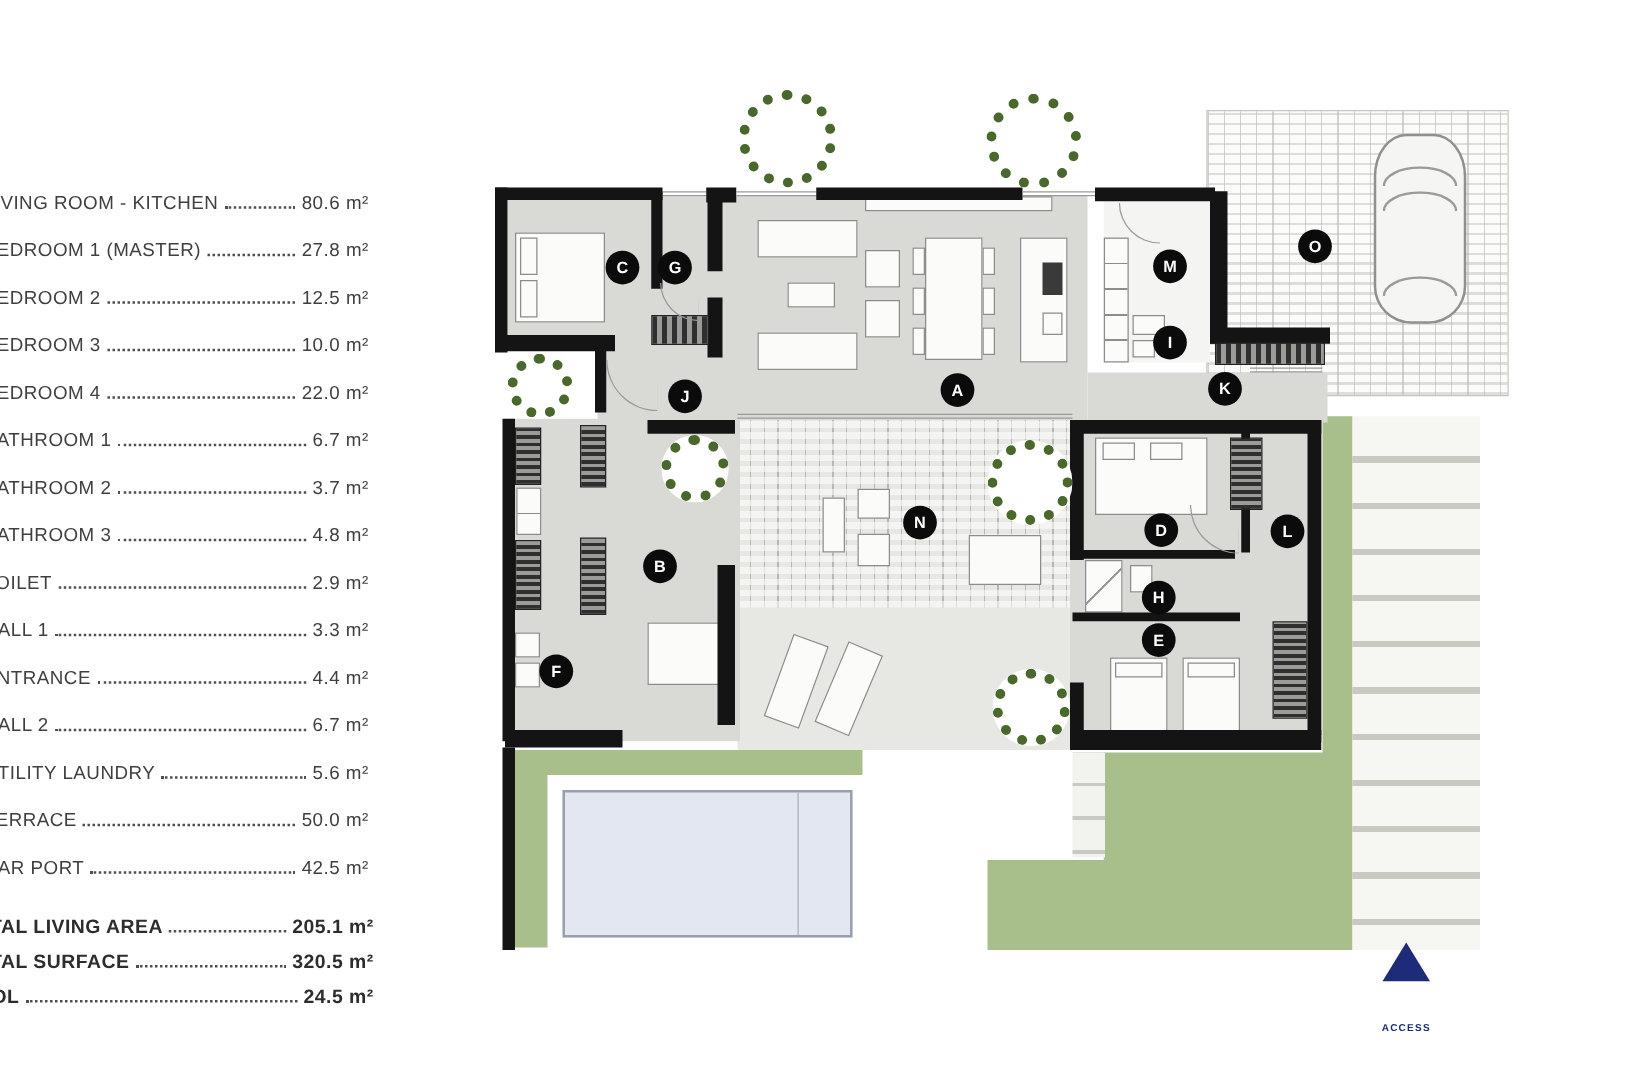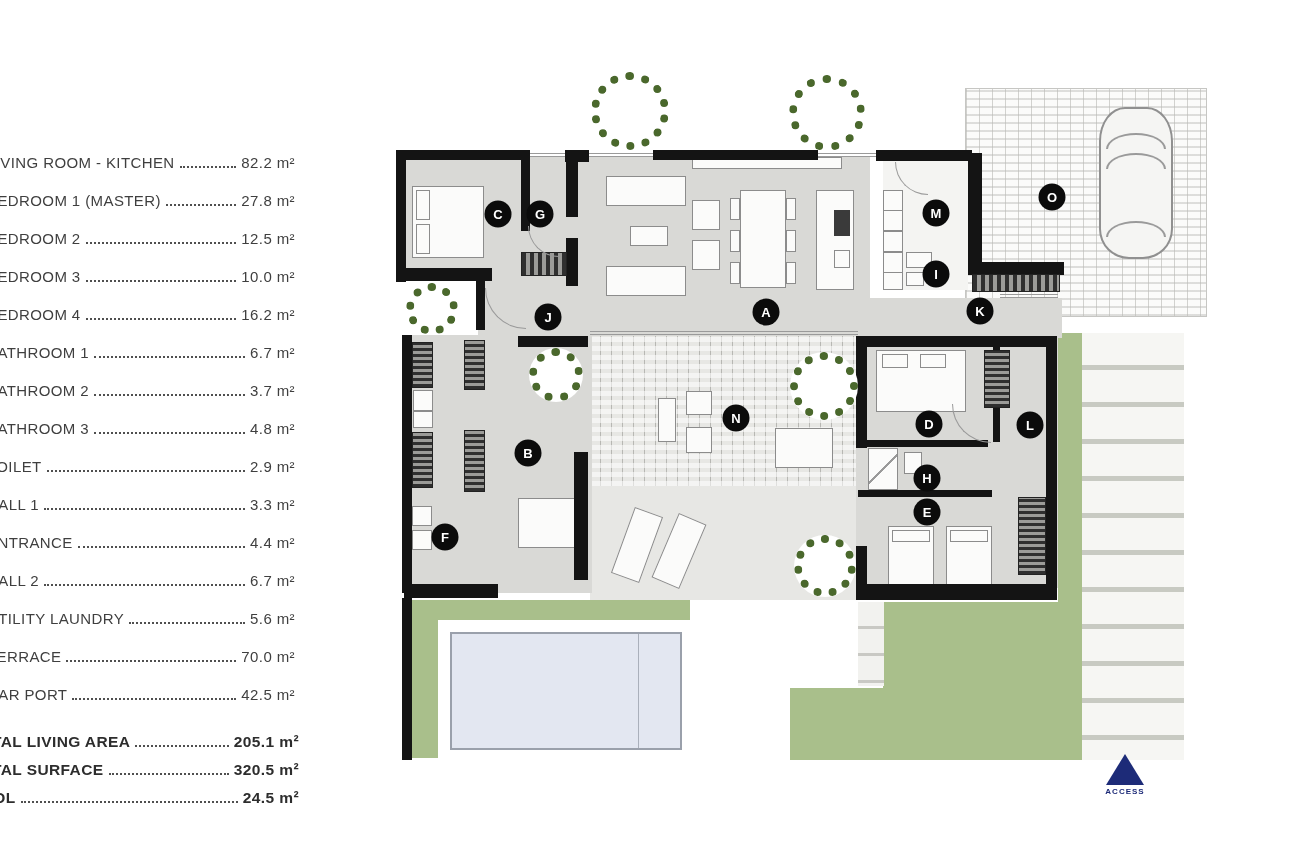--- a/index.html
+++ b/index.html
@@ -64,41 +64,41 @@
   .pool-ladder{position:absolute;top:0;bottom:0;width:1px;background:#aab0bb;}
 </style>
 </head>
 <body>
 
 <div class="legend">
   <div>
       <div class="lrow">
         <span class="lbl">LIVING ROOM - KITCHEN</span>
         <span class="dots"></span>
-        <span class="val">82.2 m²</span>
+        <span class="val">80.6 m²</span>
       </div>
       <div class="lrow">
         <span class="lbl">BEDROOM 1 (MASTER)</span>
         <span class="dots"></span>
         <span class="val">27.8 m²</span>
       </div>
       <div class="lrow">
         <span class="lbl">BEDROOM 2</span>
         <span class="dots"></span>
         <span class="val">12.5 m²</span>
       </div>
       <div class="lrow">
         <span class="lbl">BEDROOM 3</span>
         <span class="dots"></span>
         <span class="val">10.0 m²</span>
       </div>
       <div class="lrow">
         <span class="lbl">BEDROOM 4</span>
         <span class="dots"></span>
-        <span class="val">16.2 m²</span>
+        <span class="val">22.0 m²</span>
       </div>
       <div class="lrow">
         <span class="lbl">BATHROOM 1</span>
         <span class="dots"></span>
         <span class="val">6.7 m²</span>
       </div>
       <div class="lrow">
         <span class="lbl">BATHROOM 2</span>
         <span class="dots"></span>
         <span class="val">3.7 m²</span>
@@ -129,21 +129,21 @@
         <span class="val">6.7 m²</span>
       </div>
       <div class="lrow">
         <span class="lbl">UTILITY LAUNDRY</span>
         <span class="dots"></span>
         <span class="val">5.6 m²</span>
       </div>
       <div class="lrow">
         <span class="lbl">TERRACE</span>
         <span class="dots"></span>
-        <span class="val">70.0 m²</span>
+        <span class="val">50.0 m²</span>
       </div>
       <div class="lrow">
         <span class="lbl">CAR PORT</span>
         <span class="dots"></span>
         <span class="val">42.5 m²</span>
       </div>
     </div>
   <div class="legend-totals">
       <div class="lrow trow">
         <span class="lbl">TOTAL LIVING AREA</span>
@@ -300,13 +300,13 @@
     <div class="marker" style="left: 936px; top: 274px;">I</div>
     <div class="marker" style="left: 548px; top: 317px;">J</div>
     <div class="marker" style="left: 980px; top: 311px;">K</div>
     <div class="marker" style="left: 1030px; top: 425px;">L</div>
     <div class="marker" style="left: 936px; top: 213px;">M</div>
     <div class="marker" style="left: 736px; top: 418px;">N</div>
     <div class="marker" style="left: 1052px; top: 197px;">O</div>
   </div>
 
 <div class="access-tri" style="left:1106px;top:754px;"></div>
-<div class="access-lbl" style="left:1090px;top:787px;">ACCESS</div>
+<div class="access-lbl" style="left:1090px;top:818px;">ACCESS</div>
 
 </body></html>

